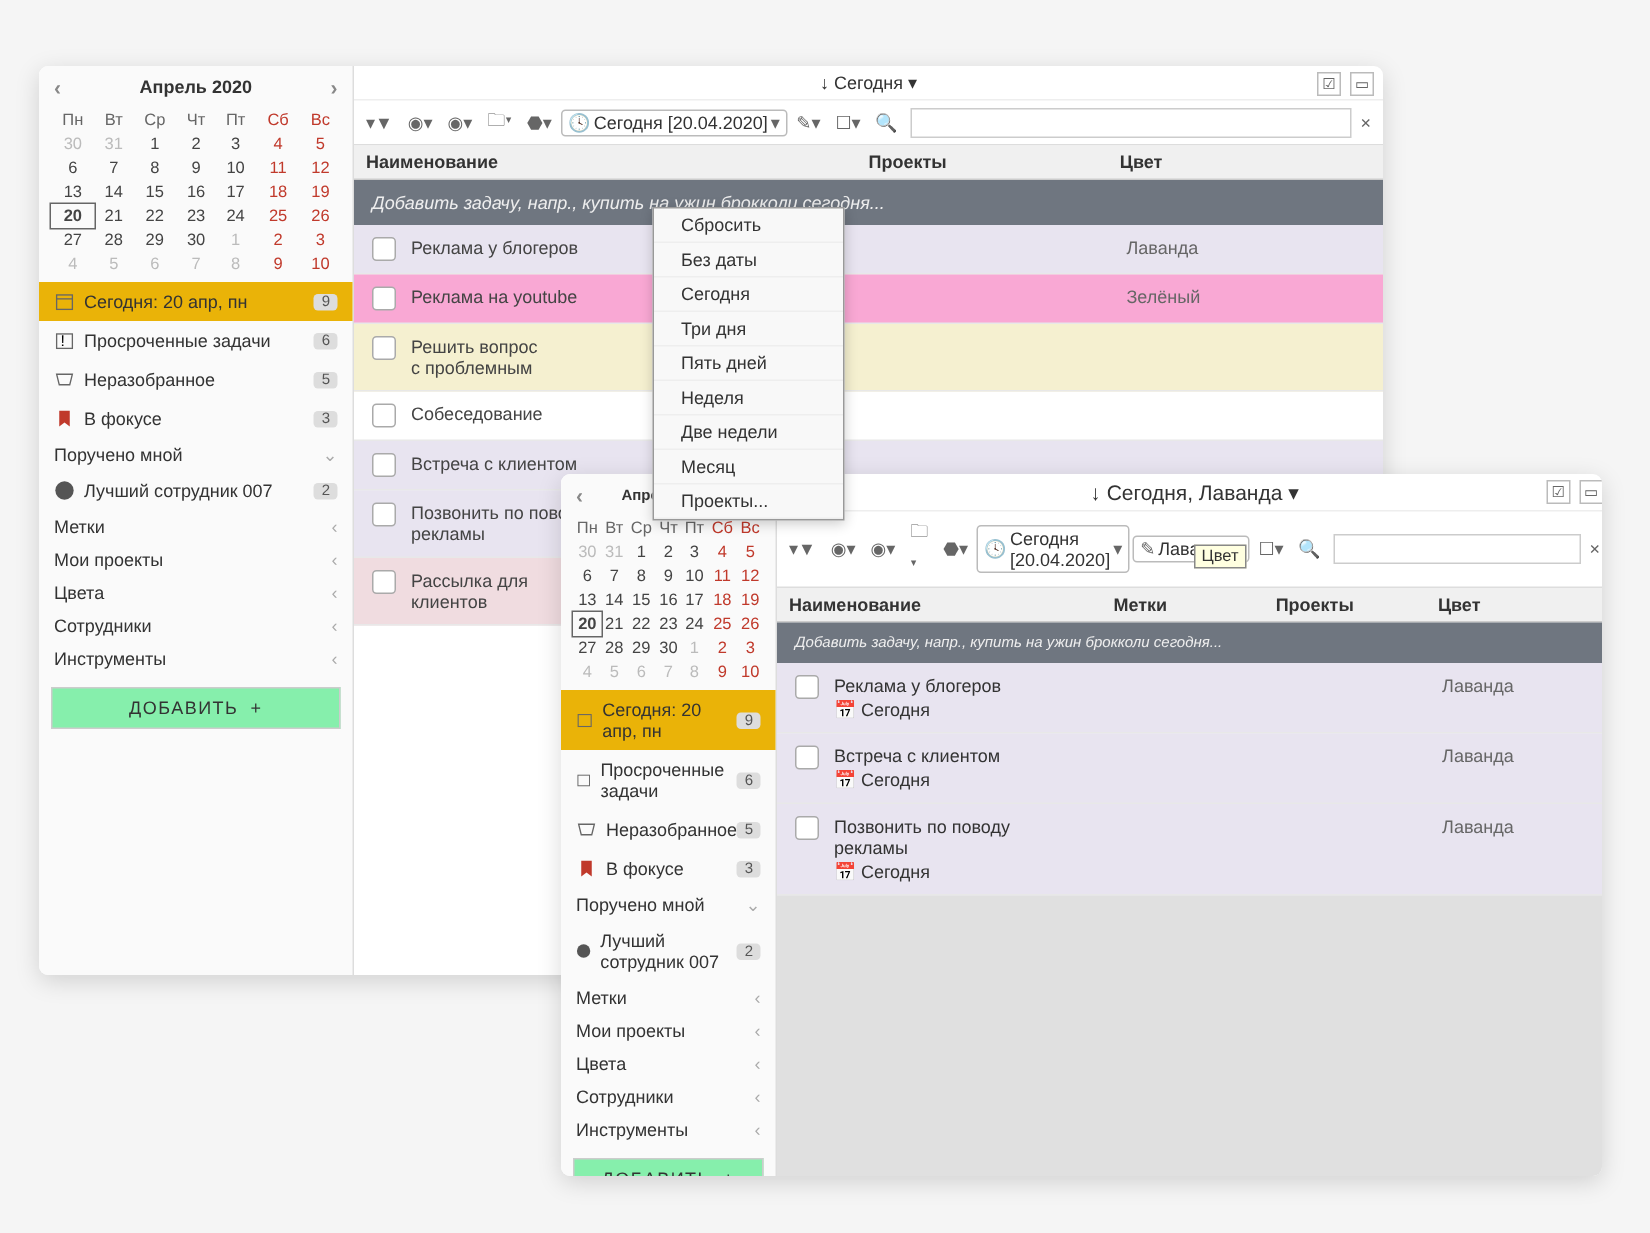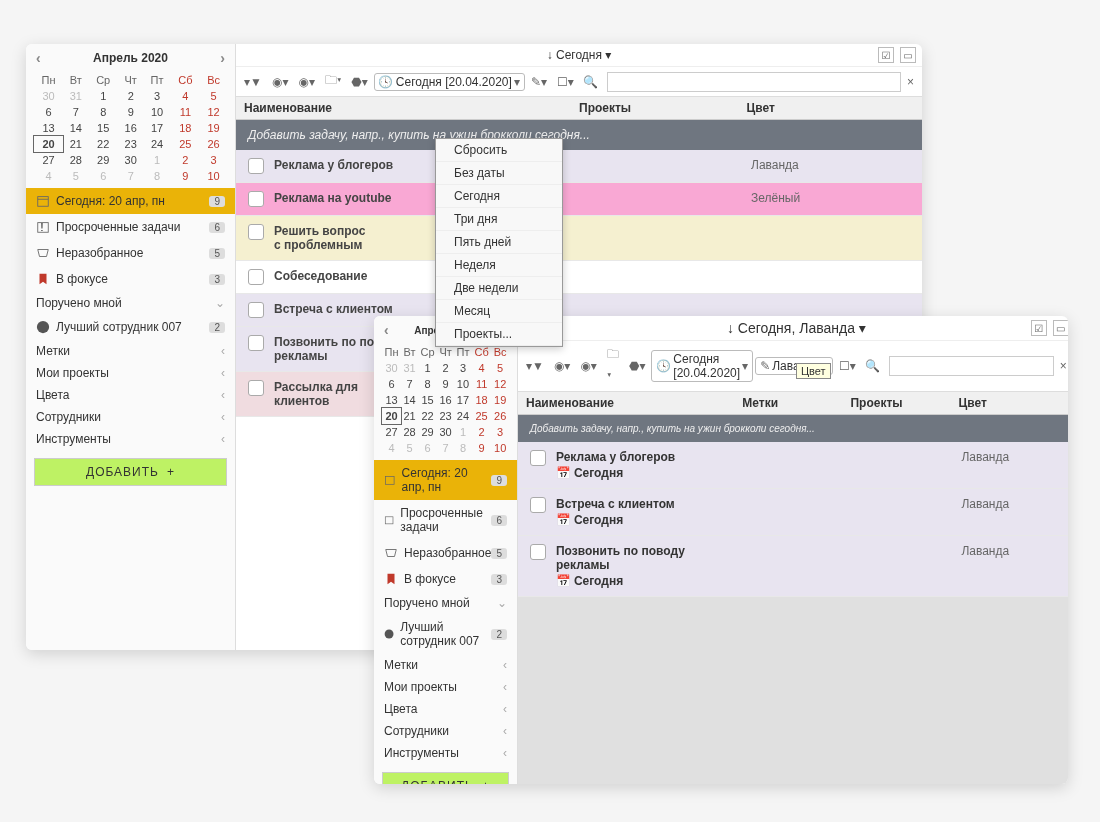--- a/index.html
+++ b/index.html
@@ -20,36 +20,36 @@
 .cal td{padding:2px 0;font-size:11px;color:#444}
 .cal td.dim{color:#bbb}
 .cal td.we{color:#c0392b}
 .cal td.today{outline:1px solid #666;font-weight:600}
 .section{padding:6px 10px;display:flex;align-items:center;justify-content:space-between;cursor:pointer}
 .section.sel{background:#eab308}
 .section .lbl{display:flex;align-items:center;gap:6px}
 .badge{background:#ddd;color:#555;border-radius:3px;padding:0 5px;font-size:10px}
 .exp{color:#aaa}
 .cat{padding:4px 10px;color:#999;display:flex;justify-content:space-between;cursor:pointer}
-.addbtn{margin-top:auto;margin:8px;padding:6px;background:#bef264;border:1px solid #ccc;text-align:center;letter-spacing:1px;cursor:pointer;display:flex;align-items:center;justify-content:center;gap:8px}
+.addbtn{margin-top:auto;margin:8px;padding:6px;background:#86efac;border:1px solid #ccc;text-align:center;letter-spacing:1px;cursor:pointer;display:flex;align-items:center;justify-content:center;gap:8px}
 .main{flex:1;display:flex;flex-direction:column;position:relative}
-.titlebar{display:flex;align-items:center;justify-content:center;padding:4px;border-bottom:1px solid #eee;position:relative}
+.titlebar{display:flex;justify-content:center;padding:4px;border-bottom:1px solid #eee;position:relative}
 .titlebar .tactions{position:absolute;right:6px;display:flex;gap:6px}
 .tbtn{width:16px;height:16px;border:1px solid #bbb;cursor:pointer;display:flex;align-items:center;justify-content:center;font-size:10px;color:#666}
 .toolbar{display:flex;align-items:center;gap:2px;padding:2px 4px;border-bottom:1px solid #ddd}
 .tool{padding:2px 4px;cursor:pointer;color:#666;display:flex;align-items:center;gap:2px}
 .tool.boxed{border:1px solid #bbb;border-radius:3px;padding:1px 4px}
 .search{flex:1;border:1px solid #ccc;padding:2px 4px;margin-left:2px}
 .cols{display:flex;background:#f0f0f0;border-bottom:1px solid #ccc;padding:4px 8px;font-weight:600;color:#555}
 .cols>div{flex:1}
 .cols>div:first-child{flex:2}
 .addrow{background:#6f7680;color:#eee;padding:8px 12px;font-style:italic}
 .task{padding:8px 12px;display:flex;align-items:flex-start;border-bottom:1px solid #e8e8e8}
 .task .cb{width:16px;height:16px;border:1px solid #aaa;border-radius:3px;margin-right:10px;flex-shrink:0;background:#fff}
-.task .tt{flex:2;font-weight:700;color:#444}
+.task .tt{flex:2;font-weight:400;color:#444}
 .task .tc{flex:1;text-align:left;color:#666}
 .bg-lav{background:#e8e4f0}
 .bg-grn{background:#f9a8d4}
 .bg-yel{background:#f5f0d0}
 .bg-pnk{background:#f0dce0}
 .dropdown{position:absolute;background:#f8f8f8;border:1px solid #999;box-shadow:0 2px 8px rgba(0,0,0,0.2);z-index:10}
 .dropdown div{padding:4px 18px;cursor:pointer;border-bottom:1px solid #eee}
 .dd1{left:409px;top:94px;width:128px}
 .sub{font-size:10px;color:#888;margin-top:2px;display:flex;align-items:center;gap:3px}
 .tooltip{position:absolute;background:#ffffe0;border:1px solid #888;padding:1px 4px;font-size:11px;z-index:20}

